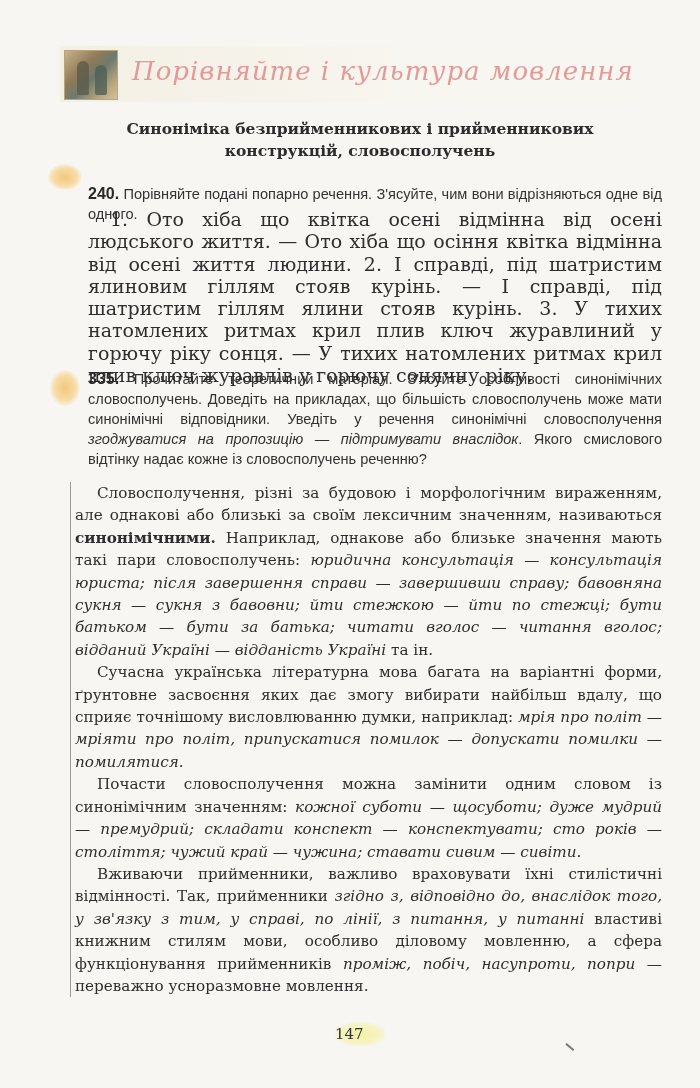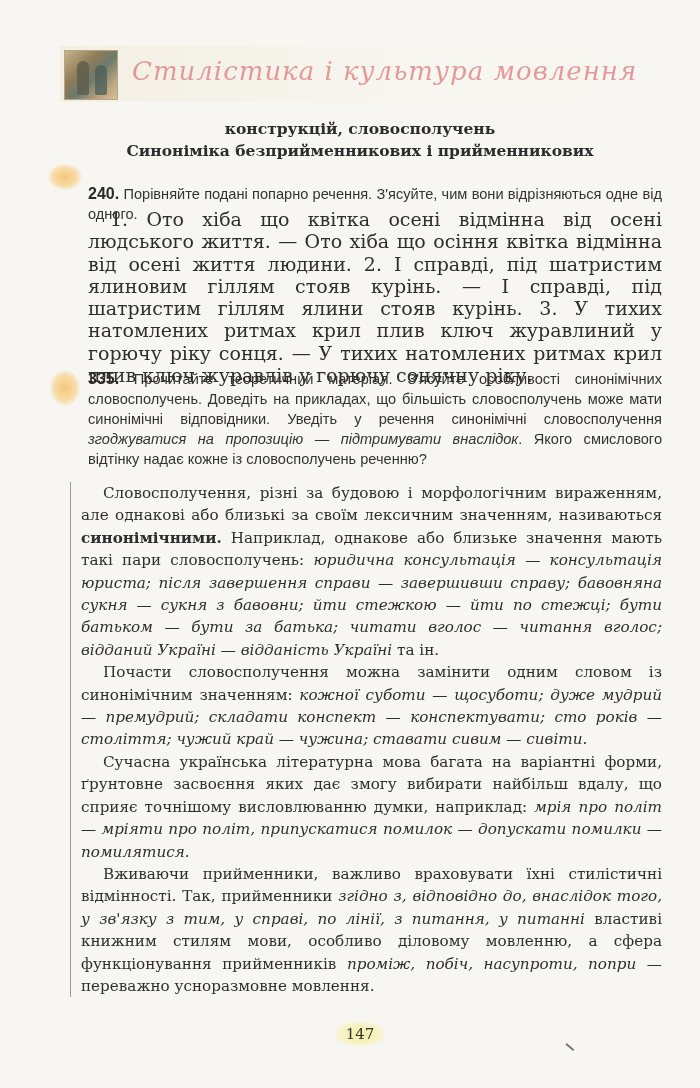--- a/index.html
+++ b/index.html
@@ -66,75 +66,75 @@
   .examples {
     position: absolute; left: 88px; top: 208px; width: 574px;
     font-family: "DejaVu Serif", serif; font-size: 19px; line-height: 22.3px;
     color: #2e2e2e; text-align: justify; text-indent: 22px;
   }
 
   
   .theory {
     position: absolute; left: 70px; top: 482px; width: 592px;
     border-left: 1.5px solid #9a9a9a;
-    padding-left: 10px;
+    padding-left: 4px;
     box-sizing: border-box;
     font-family: "DejaVu Serif", serif; font-size: 15.2px; line-height: 22.4px;
     color: #2e2e2e; text-align: justify;
   }
   .theory p { margin: 0; text-indent: 22px; }
   .theory .it { font-style: italic; }
   .theory .b { font-weight: bold; }
 
   
   .page-num {
     position: absolute; left: 335px; top: 1022px; width: 50px; height: 24px;
     background: radial-gradient(ellipse at center, #f3f0a4 0%, #f6f3c4 55%, rgba(247,246,242,0) 80%);
-    text-align: center;
+    text-align: left;
     font-family: "DejaVu Serif", serif; font-size: 15px; line-height: 24px; color: #333;
   }
   .tick-mark {
     position: absolute; left: 565px; top: 1046px; width: 10px; height: 1.5px;
     background: #777; transform: rotate(40deg);
   }
 </style>
 </head>
 <body>
 
 <div class="page">
 
   <div class="banner">
     <div class="banner-pic">
       <div class="fig1"></div>
       <div class="fig2"></div>
     </div>
-    <div class="banner-title">Стилістика і культура мовлення</div>
+    <div class="banner-title">Порівняйте і культура мовлення</div>
   </div>
 
   <div class="section-title">
+    <div>Синоніміка безприйменникових і прийменникових</div>
     <div>конструкцій, словосполучень</div>
-    <div>Синоніміка безприйменникових і прийменникових</div>
   </div>
 
   <div class="marker marker-240"></div>
   <div class="ex ex-240">
     <span class="num">240.</span>
     <span>Порівняйте подані попарно речення. З'ясуйте, чим вони відрізняються одне від одного.</span>
   </div>
 
   <div class="examples">1. Ото хіба що квітка осені відмінна від осені людського життя. — Ото хіба що осіння квітка відмінна від осені життя людини. 2. І справді, під шатристим ялиновим гіллям стояв курінь. — І справді, під шатристим гіллям ялини стояв курінь. 3. У тихих натомлених ритмах крил плив ключ журавлиний у горючу ріку сонця. — У тихих натомлених ритмах крил плив ключ журавлів у горючу сонячну ріку.</div>
 
   <div class="marker marker-241"></div>
   <div class="ex ex-241">
     <span class="num">335.</span>
     <span>Прочитайте теоретичний матеріал. З'ясуйте особливості синонімічних словосполучень. Доведіть на прикладах, що більшість словосполучень може мати синонімічні відповідники. Уведіть у речення синонімічні словосполучення </span><span class="it">згоджуватися на пропозицію — підтримувати внаслідок</span><span>. Якого смислового відтінку надає кожне із словосполучень реченню?</span>
   </div>
 
   <div class="theory">
     <p><span>Словосполучення, різні за будовою і морфологічним вираженням, але однакові або близькі за своїм лексичним значенням, називаються </span><span class="b">синонімічними.</span><span> Наприклад, однакове або близьке значення мають такі пари словосполучень: </span><span class="it">юридична консультація — консультація юриста; після завершення справи — завершивши справу; бавовняна сукня — сукня з бавовни; йти стежкою — йти по стежці; бути батьком — бути за батька; читати вголос — читання вголос; відданий Україні — відданість Україні</span><span> та ін.</span></p>
+    <p><span>Сучасна українська літературна мова багата на варіантні форми, ґрунтовне засвоєння яких дає змогу вибирати найбільш вдалу, що сприяє точнішому висловлюванню думки, наприклад: </span><span class="it">мрія про політ — мріяти про політ, припускатися помилок — допускати помилки — помилятися.</span></p>
     <p><span>Почасти словосполучення можна замінити одним словом із синонімічним значенням: </span><span class="it">кожної суботи — щосуботи; дуже мудрий — премудрий; складати конспект — конспектувати; сто років — століття; чужий край — чужина; ставати сивим — сивіти.</span></p>
-    <p><span>Сучасна українська літературна мова багата на варіантні форми, ґрунтовне засвоєння яких дає змогу вибирати найбільш вдалу, що сприяє точнішому висловлюванню думки, наприклад: </span><span class="it">мрія про політ — мріяти про політ, припускатися помилок — допускати помилки — помилятися.</span></p>
     <p><span>Вживаючи прийменники, важливо враховувати їхні стилістичні відмінності. Так, прийменники </span><span class="it">згідно з, відповідно до, внаслідок того, у зв'язку з тим, у справі, по лінії, з питання, у питанні</span><span> властиві книжним стилям мови, особливо діловому мовленню, а сфера функціонування прийменників </span><span class="it">проміж, побіч, насупроти, попри</span><span> — переважно усноразмовне мовлення.</span></p>
   </div>
 
   <div class="page-num">147</div>
   <div class="tick-mark"></div>
 </div>
 
 </body></html>

